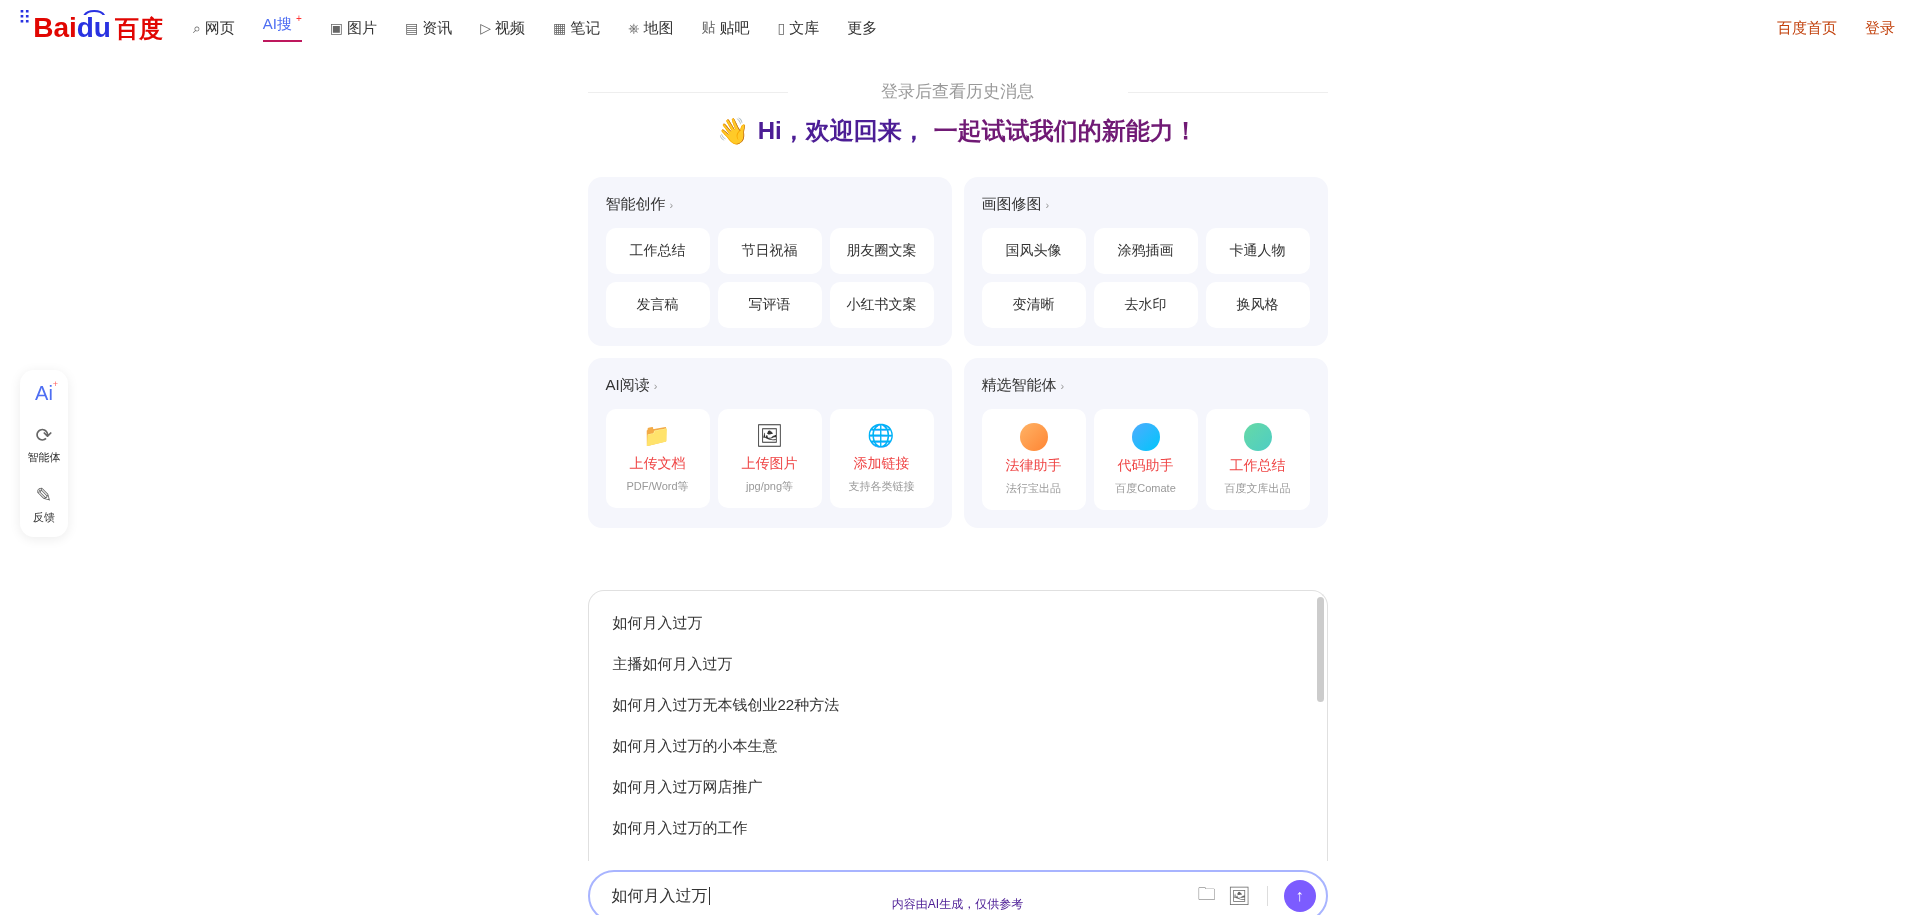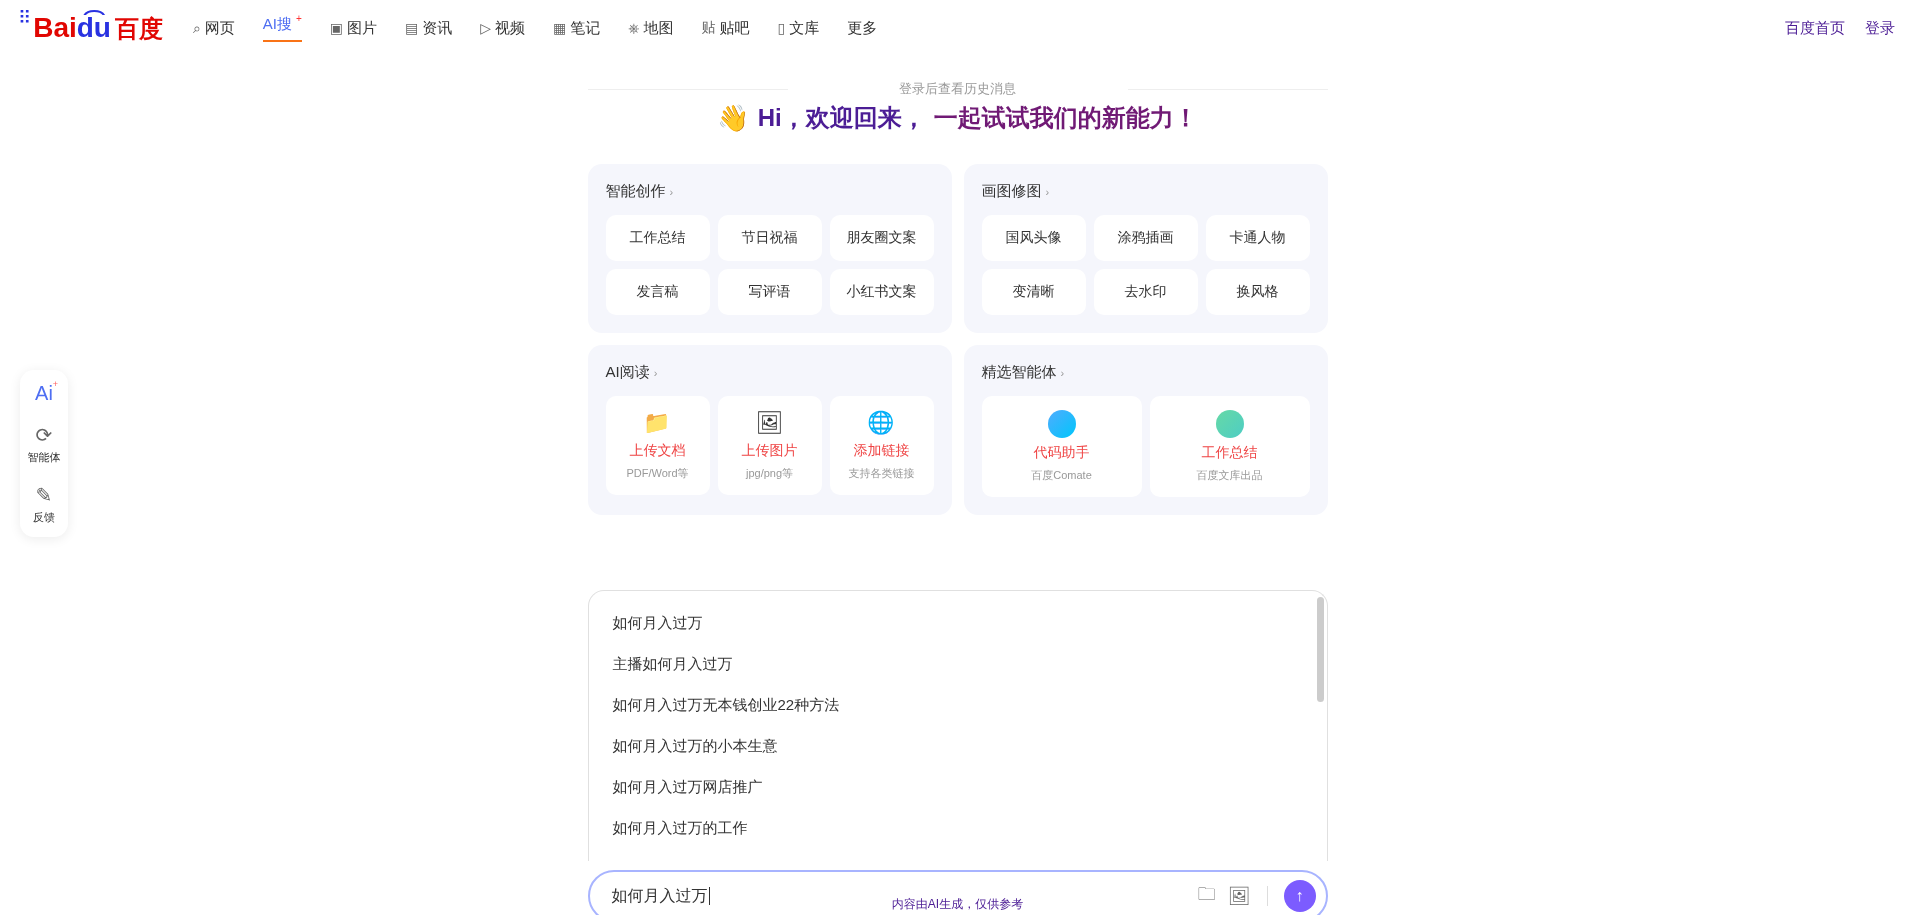--- a/index.html
+++ b/index.html
@@ -6,27 +6,27 @@
 body{background:#fff;width:1915px;height:915px;overflow:hidden;position:relative}
 .header{display:flex;align-items:center;padding:10px 20px;height:56px}
 .logo{display:flex;align-items:center;margin-right:30px}
 .logo-text{font-size:28px;font-weight:bold}
 .logo-bai{color:#e10602}
 .logo-du{color:#2932e1}
 .logo-cn{color:#e10602;font-size:24px;margin-left:4px}
 .logo-paw{color:#2932e1;font-size:18px;position:relative;top:-10px;left:-2px}
 .nav{display:flex;gap:28px;align-items:center;flex:1}
 .nav-item{display:flex;align-items:center;gap:4px;font-size:15px;color:#333;cursor:pointer}
-.nav-item.active{color:#4e6ef2;border-bottom:2px solid #f97316;padding-bottom:6px}
+.nav-item.active{color:#4e6ef2;border-bottom:2px solid #be185d;padding-bottom:6px}
 .nav-item.active .plus{color:#f33;font-size:10px;position:relative;top:-6px}
 .nav-icon{font-size:14px;color:#666}
-.header-right{display:flex;gap:20px;font-size:15px;color:#4c1d95}
+.header-right{display:flex;gap:28px;font-size:15px;color:#c2410c}
 .header-right span{cursor:pointer}
 .main{position:absolute;left:50%;transform:translateX(-50%);top:80px;width:740px}
-.history-hint{text-align:center;color:#999;font-size:13px;margin-bottom:4px;position:relative}
+.history-hint{text-align:center;color:#999;font-size:17px;margin-bottom:12px;position:relative}
 .history-hint::before,.history-hint::after{content:"";position:absolute;top:50%;width:200px;height:1px;background:#eee}
 .history-hint::before{left:0}
 .history-hint::after{right:0}
 .greeting{display:flex;align-items:center;justify-content:center;gap:8px;margin-bottom:30px;font-size:24px;font-weight:bold}
 .wave{font-size:26px}
 .greet-1{color:#4c1d95}
 .greet-2{color:#701a75}
 .cards{display:flex;gap:12px;margin-bottom:12px}
 .card{background:#f5f6fc;border-radius:14px;padding:18px;flex:1}
 .card-title{display:flex;align-items:center;gap:4px;font-size:15px;color:#333;margin-bottom:14px;cursor:pointer;font-weight:500}
@@ -192,20 +192,25 @@
         </div>
       </div>
     </div>
     <div class="card">
       <div class="card-title">
           <span>精选智能体</span>
           <span class="chev">›</span>
         </div>
       <div class="agent-items">
         <div class="agent-item">
+          <div class="agent-avatar"></div>
+          <span class="read-title">法律助手</span>
+          <span class="read-sub">法行宝出品</span>
+        </div>
+        <div class="agent-item">
           <div class="agent-avatar blue"></div>
           <span class="read-title">代码助手</span>
           <span class="read-sub">百度Comate</span>
         </div>
         <div class="agent-item">
           <div class="agent-avatar teal"></div>
           <span class="read-title">工作总结</span>
           <span class="read-sub">百度文库出品</span>
         </div>
       </div>

